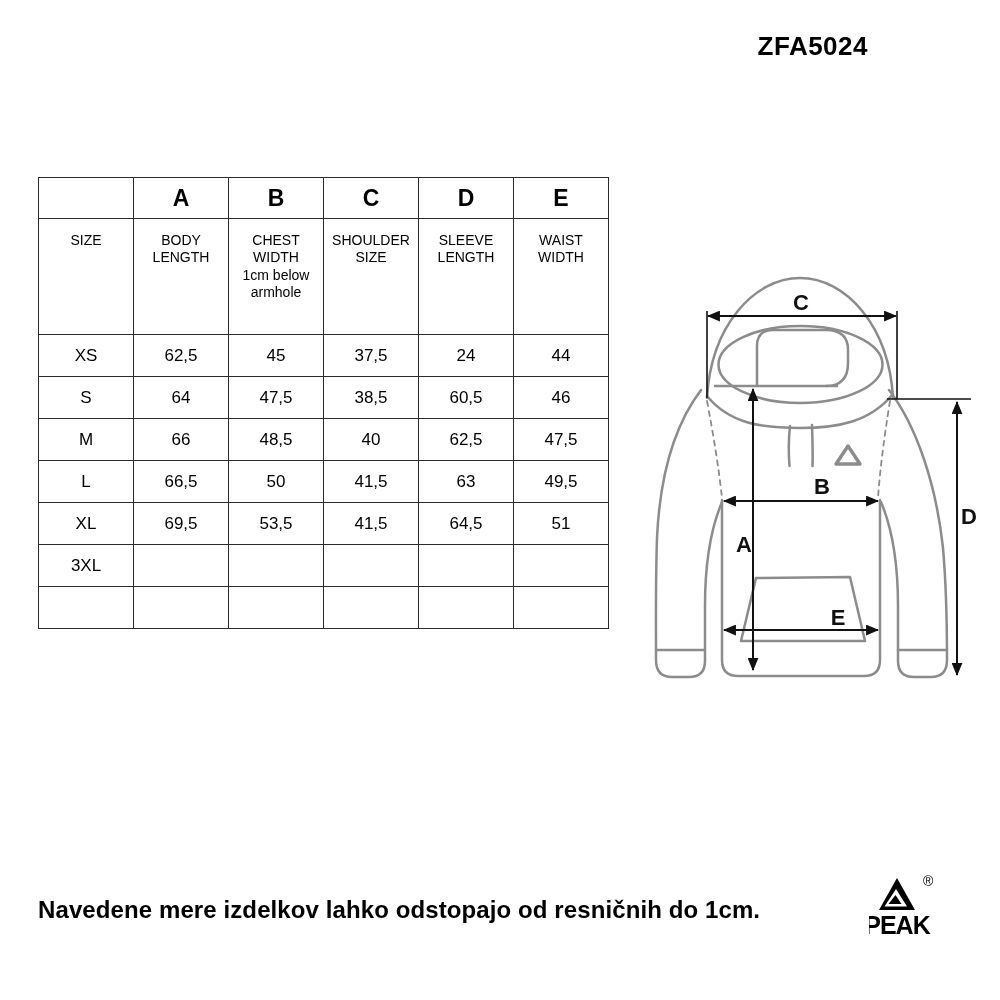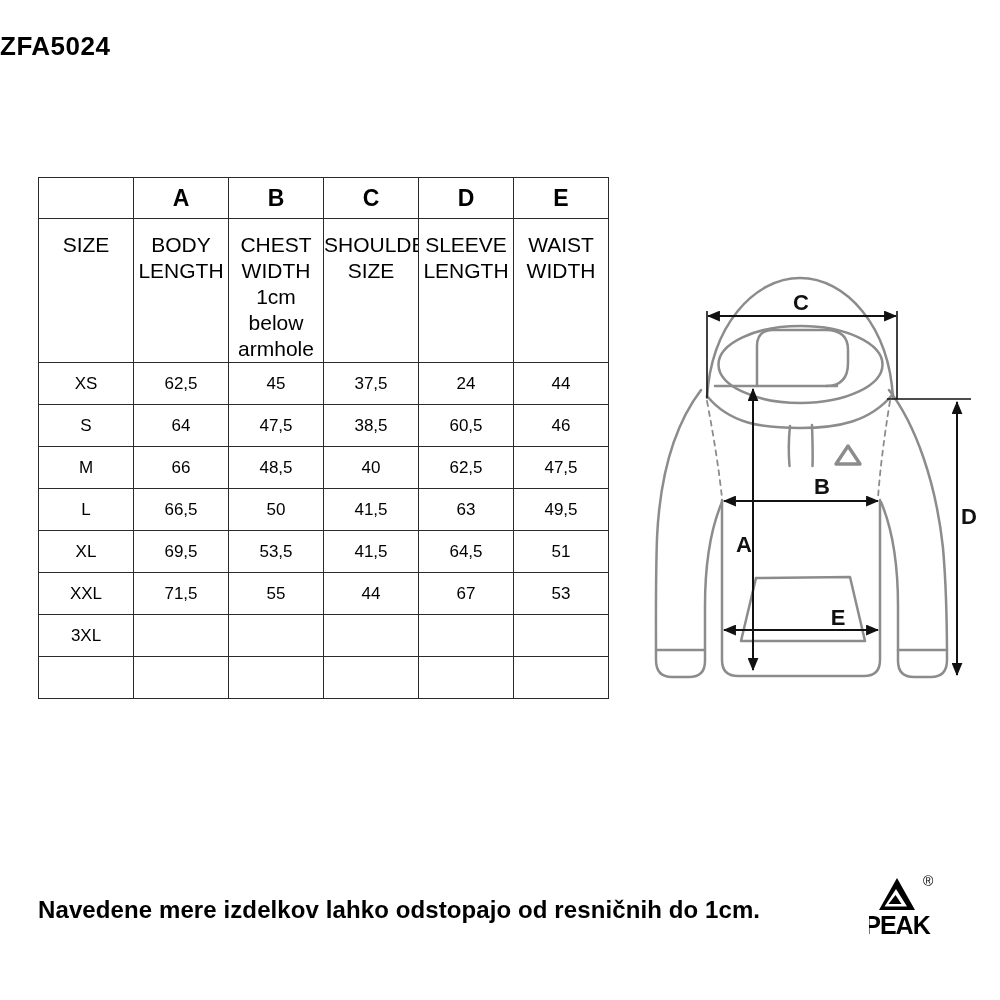--- a/index.html
+++ b/index.html
@@ -3,34 +3,34 @@
 <meta charset="utf-8">
 <style>
   html, body { margin:0; padding:0; }
   body {
     width:1000px; height:1000px; background:#ffffff; position:relative;
     font-family:"Liberation Sans", sans-serif; color:#000;
     overflow:hidden;
   }
   .page-title {
     position:absolute; top:31px; left:0; width:868px;
-    text-align:left; font-size:26px; font-weight:bold; letter-spacing:0.5px;
+    text-align:right; font-size:26px; font-weight:bold; letter-spacing:0.5px;
   }
   table.size-table {
     position:absolute; left:38px; top:177px;
     width:570px; table-layout:fixed; border-collapse:collapse;
   }
   table.size-table td {
     border:1px solid #2b2b2b; text-align:center; vertical-align:middle;
     font-size:17px; padding:0; overflow:hidden;
   }
   tr.hdr-row td { height:40px; font-size:23px; font-weight:bold; }
   tr.lbl-row td {
     height:102px; vertical-align:top; padding-top:13px;
-    white-space:pre-line; line-height:1.24; font-size:21px;
+    white-space:pre-line; line-height:1.24; font-size:14px;
   }
   tr.data-row td { height:41px; }
   .diagram-wrap { position:absolute; left:640px; top:268px; width:360px; height:430px; }
   .footer-note {
     position:absolute; left:38px; top:896px;
     font-size:24px; font-weight:bold; letter-spacing:0.1px;
   }
   .brand-logo { position:absolute; left:869px; top:858px; width:80px; height:82px; }
 </style>
 </head>
@@ -105,28 +105,20 @@
     </tr>
     <tr class="data-row">
       <td>XL</td>
       <td>69,5</td>
       <td>53,5</td>
       <td>41,5</td>
       <td>64,5</td>
       <td>51</td>
     </tr>
     <tr class="data-row">
-      <td>XXL</td>
-      <td>71,5</td>
-      <td>55</td>
-      <td>44</td>
-      <td>67</td>
-      <td>53</td>
-    </tr>
-    <tr class="data-row">
       <td>3XL</td>
       <td></td>
       <td></td>
       <td></td>
       <td></td>
       <td></td>
     </tr>
     <tr class="data-row">
       <td></td>
       <td></td>

